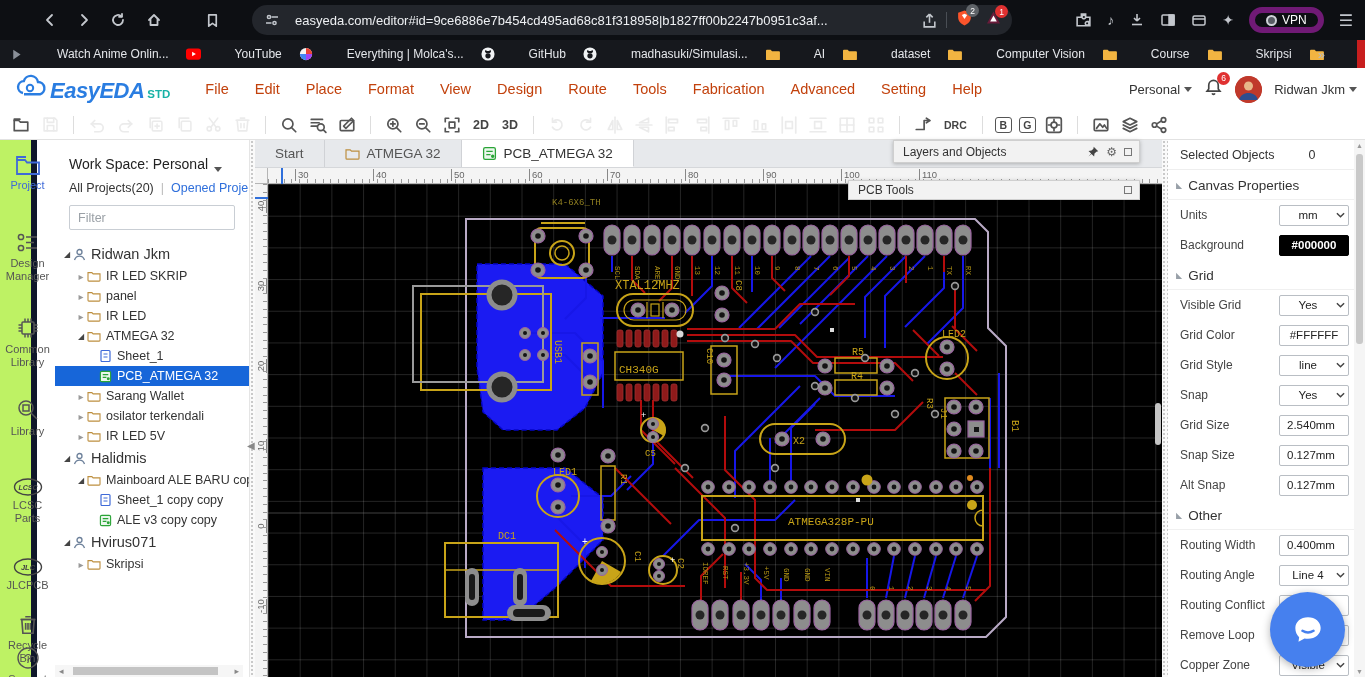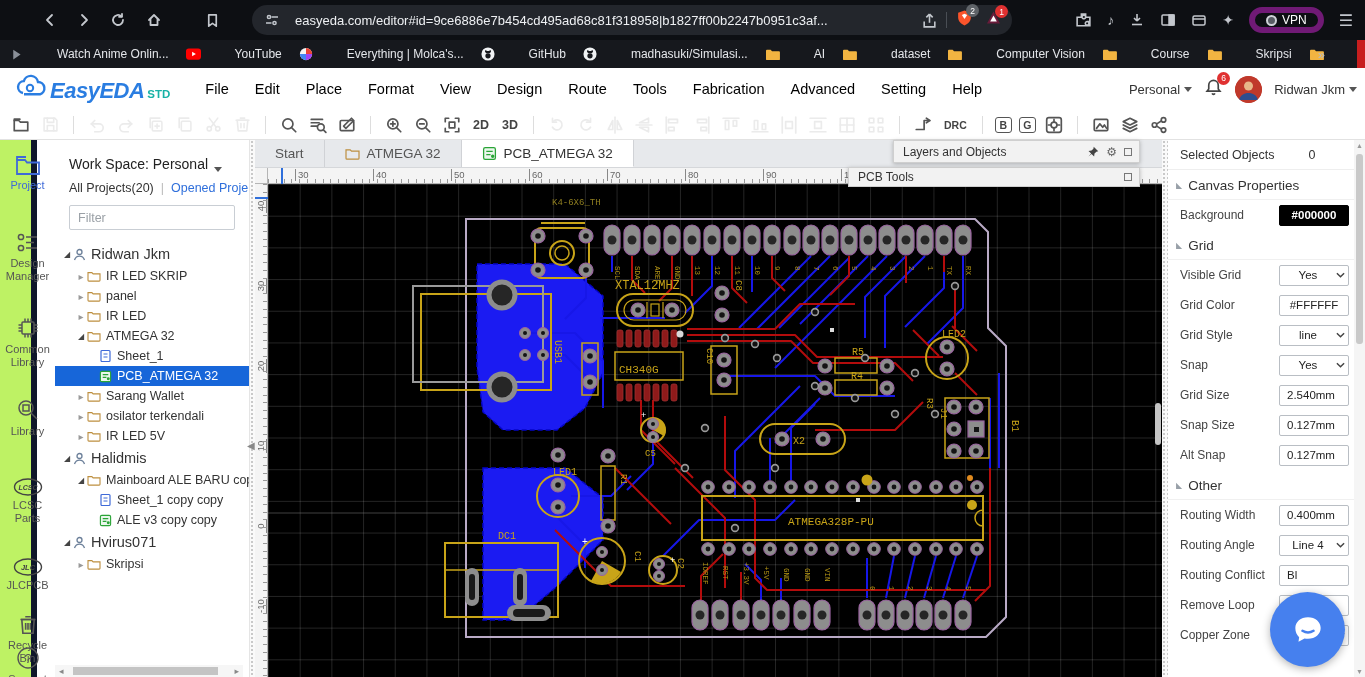--- a/index.html
+++ b/index.html
@@ -23,21 +23,21 @@
   .bm { display:flex; align-items:center; gap:6px; cursor:pointer; }
   .bm-label { color:#e4e6ea; font-size:12px; white-space:nowrap;margin-left:28px; }
   .bm-ovf { position:absolute; right:40px; color:#b8bcc2; font-size:13px; cursor:pointer; }
   .bm-edge { position:absolute; right:0; top:0; width:8px; height:28px; background:#c81e1e; }
 
   
   .menubar { position:absolute; left:0; top:68px; width:1365px; height:42px; background:#fff; display:flex; align-items:center; }
   .logo-wrap { display:flex; align-items:baseline; margin-left:14px; margin-right:22px; }
   .logo-text { font-size:22px; font-weight:bold; font-style:italic; color:#2a7de1; letter-spacing:-.5px; }
   .logo-std { font-size:11.5px; font-weight:bold; color:#18b2a6; margin-left:3px; }
-  .menu-item { font-size:14.5px; color:#000000; padding:6px 13px; cursor:pointer; }
+  .menu-item { font-size:14.5px; color:#c2410c; padding:6px 13px; cursor:pointer; }
   .menubar-right { position:absolute; right:8px; display:flex; align-items:center; gap:12px; }
   .mr-text { font-size:13px; color:#333; cursor:pointer; display:flex; align-items:center; gap:4px; }
   .caret { width:0; height:0; border-left:4px solid transparent; border-right:4px solid transparent; border-top:5px solid #555; display:inline-block; }
   .bell { position:relative; cursor:pointer; }
   .bell .badge { background:#e03131; top:-6px; right:-7px; }
   .avatar { width:27px; height:27px; border-radius:50%; background:#c0392b; overflow:hidden; cursor:pointer; }
 
   
   .toolbar { position:absolute; left:0; top:110px; width:1365px; height:30px; background:#fff; border-bottom:1px solid #e2e2e2; display:flex; align-items:center; padding-left:10px; gap:7px; }
   .ti { width:22px; height:22px; display:flex; align-items:center; justify-content:center; cursor:pointer; color:#555; font-size:13px; }
@@ -1217,36 +1217,45 @@
     <span class="ic">
         <svg width="12" height="12" viewBox="0 0 16 16">
           <path d="M9 1l6 6-2.5.5L10 10l-.5 4L6 10.5 2 14l3.5-4L2 6.5 6 6l2.5-2.5z" fill="#444"></path>
         </svg>
       </span>
     <span class="ic" style="color:#666;font-size:12px">⚙</span>
     <span class="ic">
         <span class="sq"></span>
       </span>
   </div>
-  <div class="fpanel" style="left:848px;top:167px;width:292px;height:20px;z-index:19">
+  <div class="fpanel" style="left:848px;top:180px;width:292px;height:20px;z-index:19">
     <span class="fpanel-title">PCB Tools</span>
     <span class="ic">
         <span class="sq"></span>
       </span>
   </div>
 
   <div class="iresizer"></div>
   <div class="inspector">
     <div class="isel">
       <span>Selected Objects</span>
       <span>0</span>
     </div>
     <div class="isec">
       <span class="isec-tri">◣</span>
       <span class="isec-title">Canvas Properties</span>
+    </div>
+    <div class="irow">
+      <span class="irow-label">Units</span>
+      <span class="ictl select">
+          <span>mm</span>
+          <svg class="chev" width="9" height="6" viewBox="0 0 10 6">
+            <path d="M1 1l4 4 4-4" stroke="#444" fill="none" stroke-width="1.6"></path>
+          </svg>
+        </span>
     </div>
     <div class="irow">
       <span class="irow-label">Background</span>
       <span class="ictl swatch-black">
           <span>#000000</span>
         </span>
     </div>
     <div class="isec">
       <span class="isec-tri">◣</span>
       <span class="isec-title">Grid</span>

